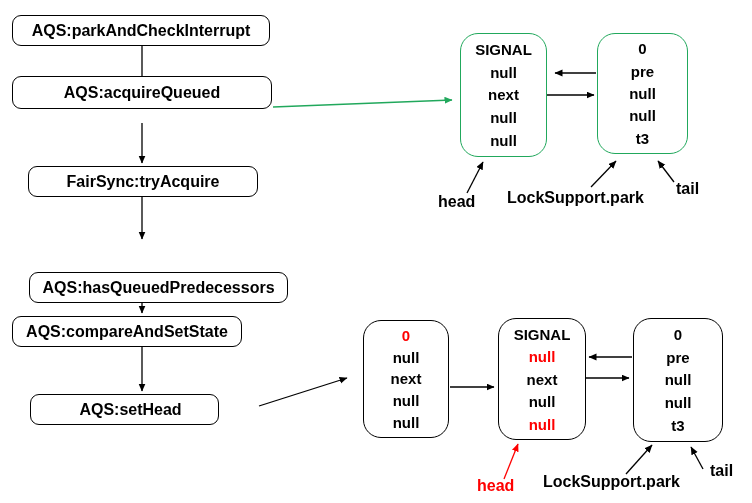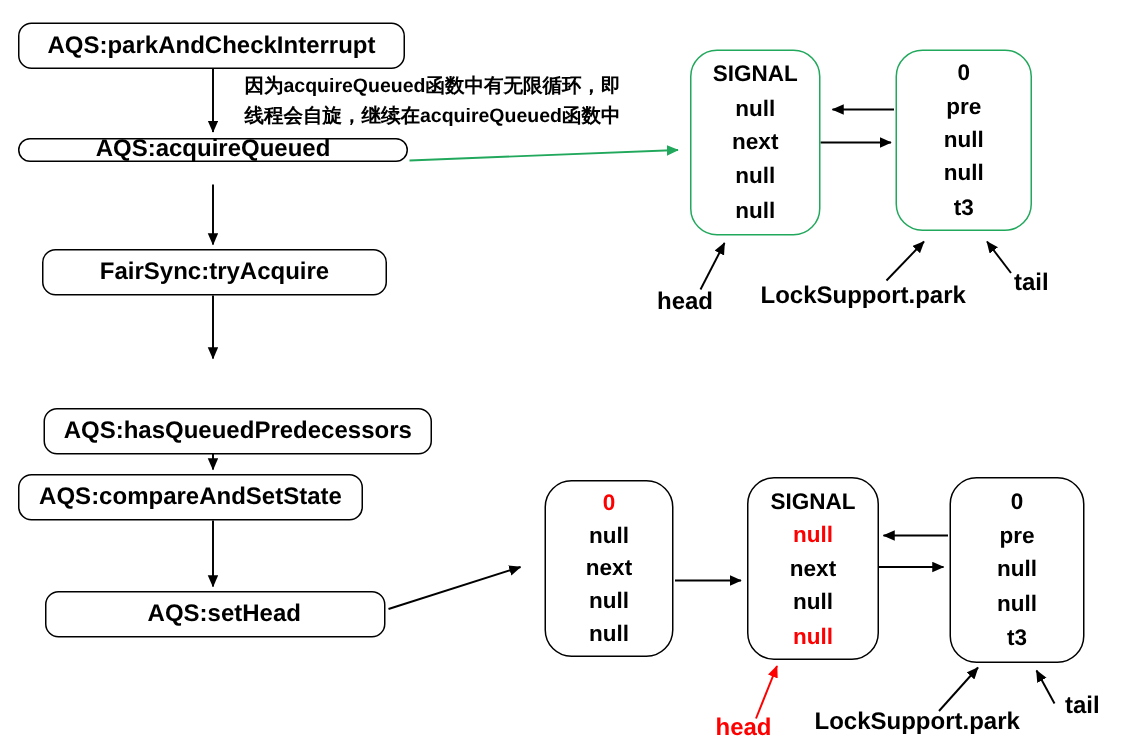--- a/index.html
+++ b/index.html
@@ -82,34 +82,30 @@
     <line x1="632" y1="357" x2="589" y2="357" marker-end="url(#ah-black)"></line>
     <line x1="586" y1="378" x2="629" y2="378" marker-end="url(#ah-black)"></line>
 
     <line class="red" x1="504" y1="479" x2="518" y2="444" marker-end="url(#ah-red)"></line>
     <line x1="626" y1="474" x2="652" y2="445" marker-end="url(#ah-black)"></line>
     <line x1="703" y1="469" x2="691" y2="447" marker-end="url(#ah-black)"></line>
   </svg>
 
   <div class="flow-node" style="left:12px;top:15px;width:258px;height:31px;">AQS:parkAndCheckInterrupt</div>
 
-  <div class="flow-node" style="left:12px;top:92px;width:260px;height:16px;">AQS:acquireQueued</div>
+  <div class="flow-node" style="left:12px;top:76px;width:260px;height:33px;">AQS:acquireQueued</div>
 
   <div class="flow-node" style="left:28px;top:166px;width:230px;height:31px;">FairSync:tryAcquire</div>
 
   <div class="flow-node" style="left:29px;top:242px;width:259px;height:31px;margin-top:30px;">AQS:hasQueuedPredecessors</div>
 
   <div class="flow-node" style="left:12px;top:316px;width:230px;height:31px;">AQS:compareAndSetState</div>
 
-  <div class="flow-node" style="left:30px;top:394px;width:227px;height:31px;padding-left:12px;">AQS:setHead</div>
+  <div class="flow-node" style="left:30px;top:394px;width:189px;height:31px;padding-left:12px;">AQS:setHead</div>
 
-  <div class="annotation">
-    <div>因为acquireQueued函数中有无限循环，即</div>
-    <div>线程会自旋，继续在acquireQueued函数中</div>
-  </div>
 
   <div class="qnode green-border" style="left:460px;top:33px;width:87px;height:124px;">
     <span class="row">SIGNAL</span>
     <span class="row">null</span>
     <span class="row">next</span>
     <span class="row">null</span>
     <span class="row">null</span>
   </div>
 
   <div class="qnode green-border" style="left:597px;top:33px;width:91px;height:121px;">

